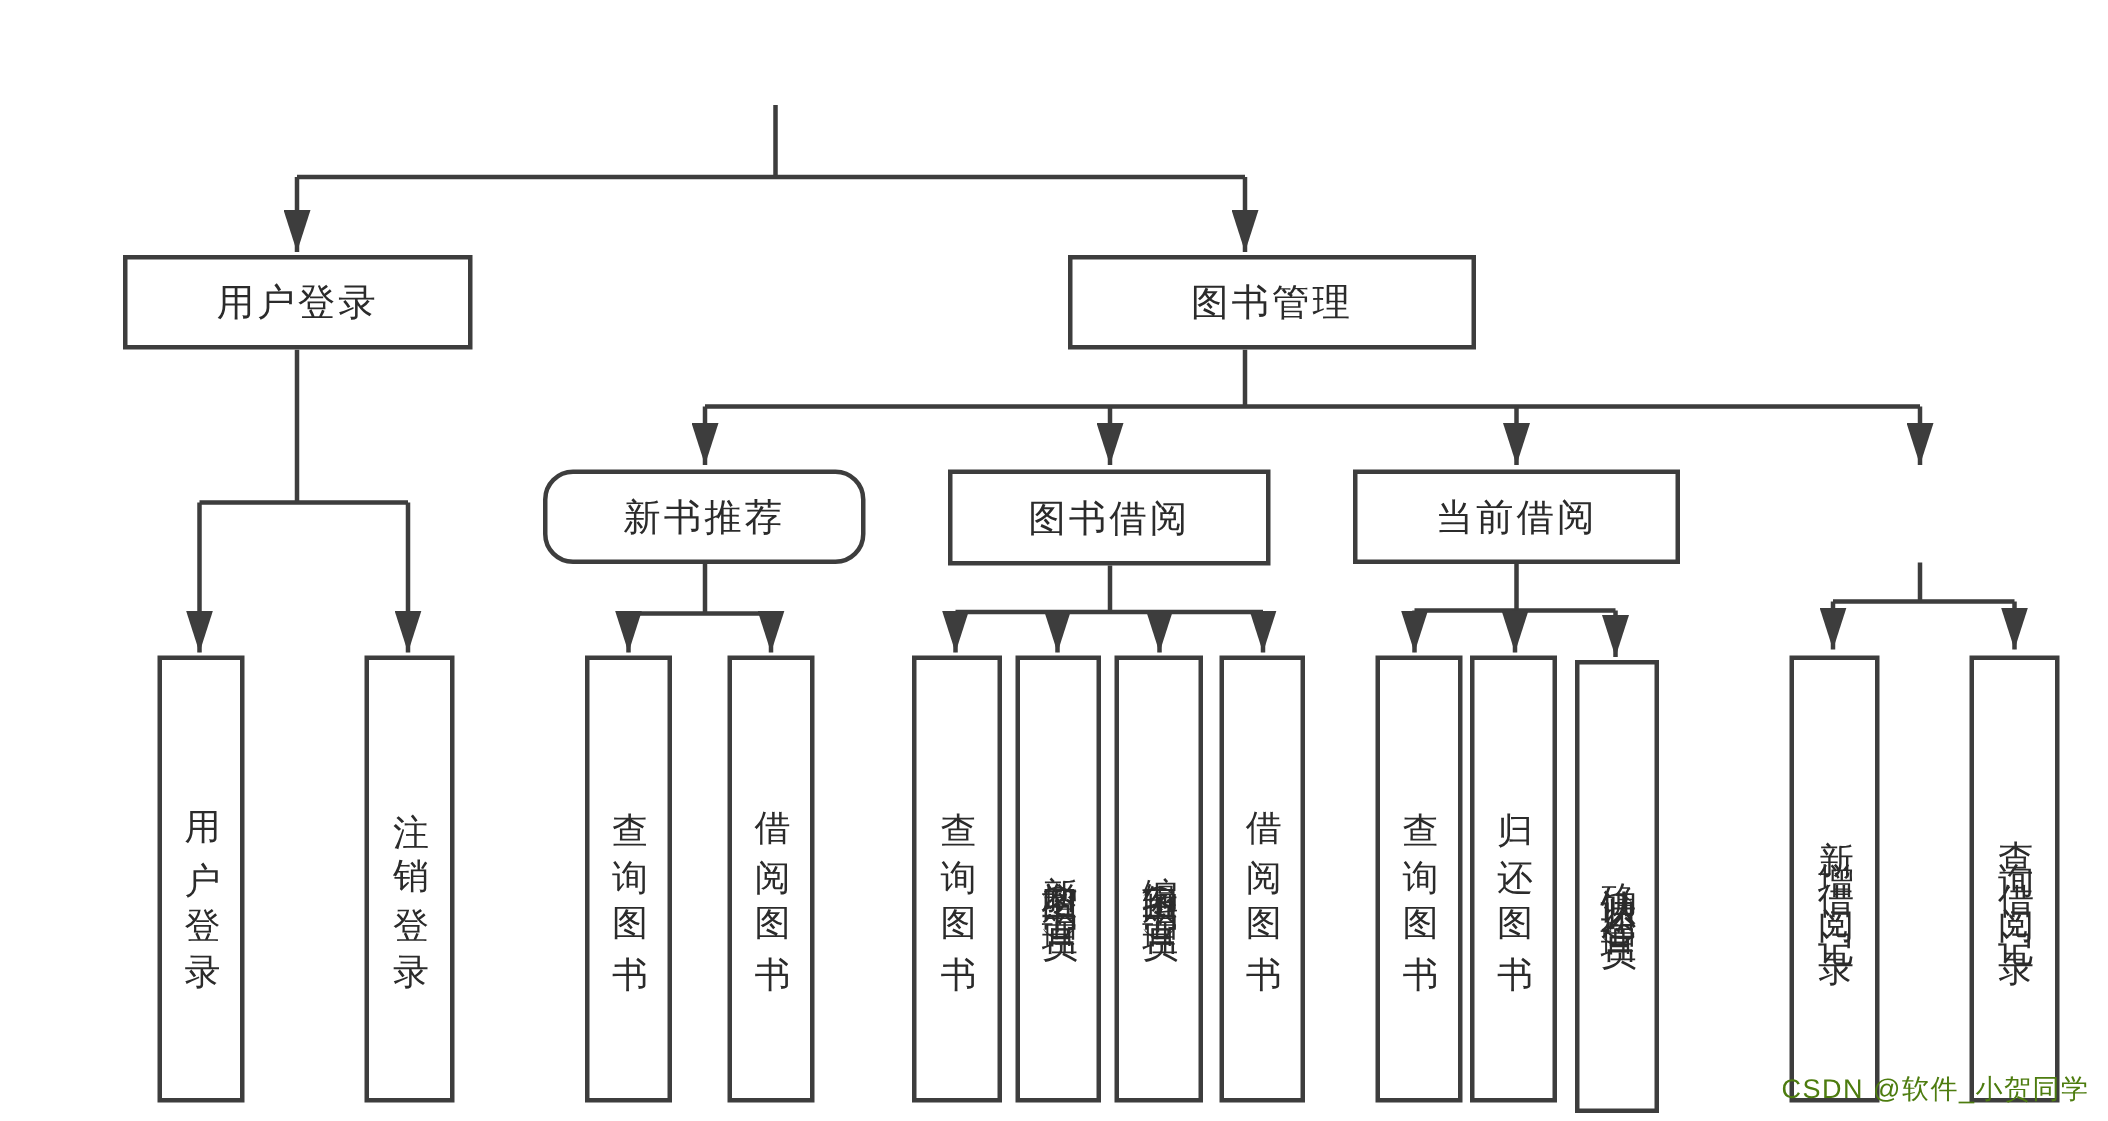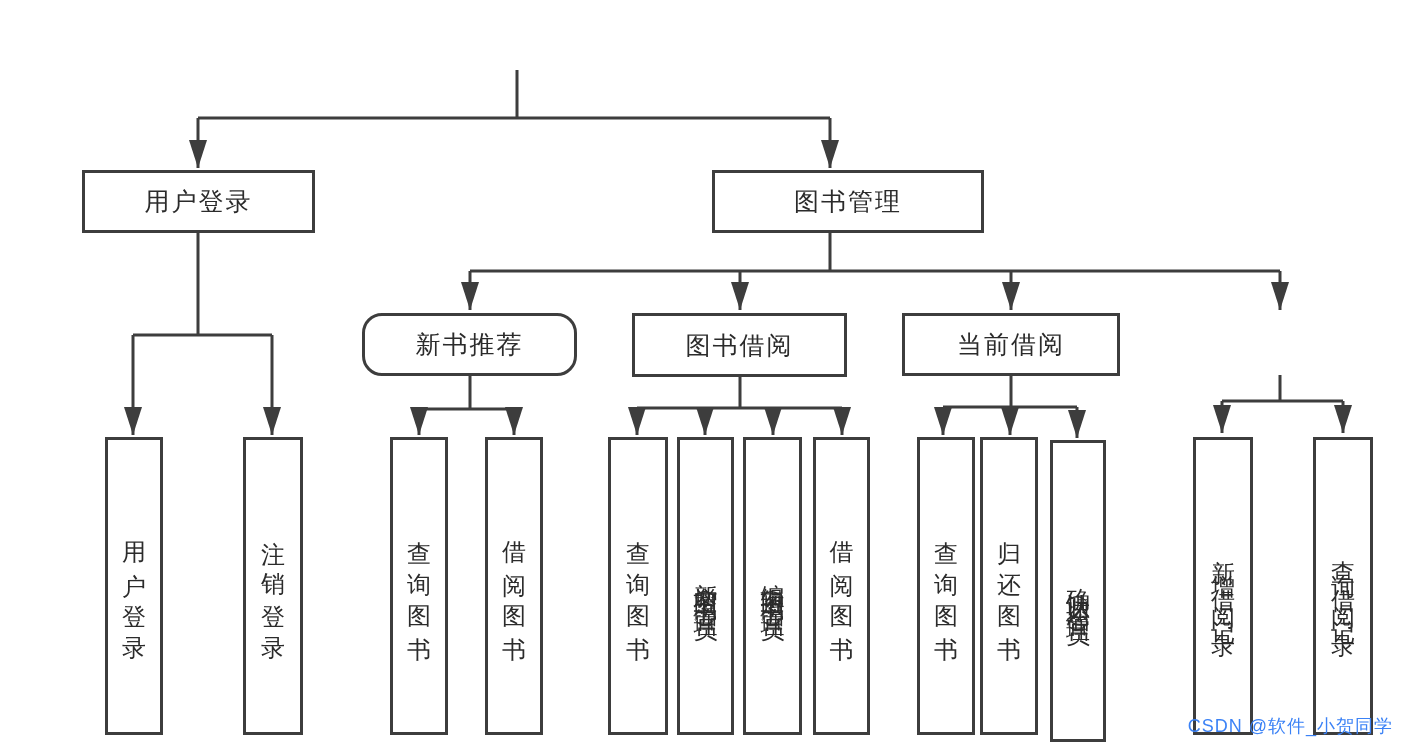--- a/index.html
+++ b/index.html
@@ -41,21 +41,21 @@
     white-space: nowrap;
     color: #2b2b2b;
   }
   .ls4 { letter-spacing: 32px; }   
   .ls6 { letter-spacing: 15px; }   
   .ls9 { letter-spacing: 5px; }    
   #watermark {
     position: absolute;
     right: 12px; bottom: 9px;
     font-size: 18px;
-    color: #3b82f6;
+    color: #4d7c0f;
     letter-spacing: 1px;
     white-space: nowrap;
   }
 </style>
 </head>
 <body>
 
 <div id="stage">
 
   <svg id="wires" viewBox="0 0 1405 747" xmlns="http://www.w3.org/2000/svg">

